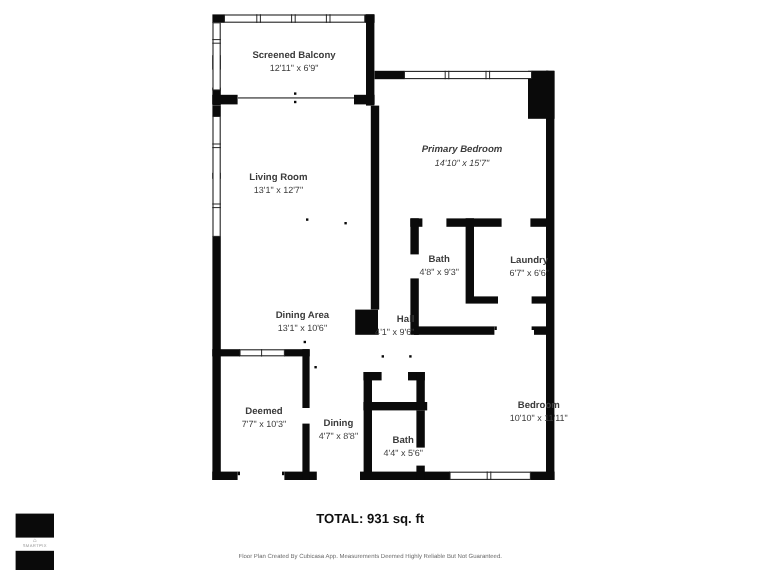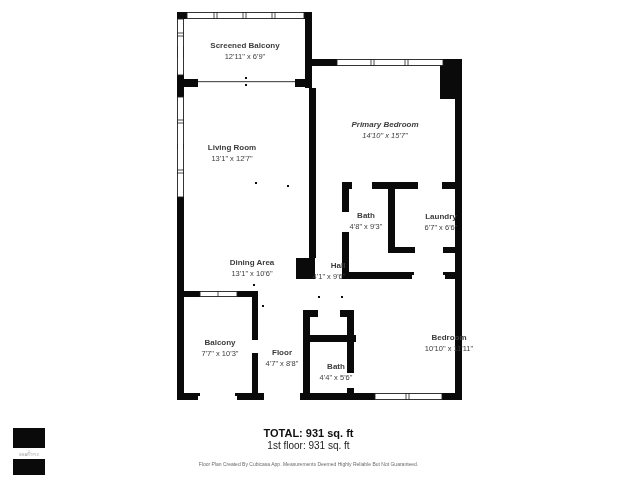--- a/index.html
+++ b/index.html
@@ -167,38 +167,37 @@
   </div>
   <div class="room-label lbl-dining">
     <span class="room-name">Dining Area</span>
     <span class="room-dims">13'1" x 10'6"</span>
   </div>
   <div class="room-label lbl-hall">
     <span class="room-name">Hall</span>
     <span class="room-dims">4'1" x 9'6"</span>
   </div>
   <div class="room-label lbl-kitchen">
-    <span class="room-name">Balcony</span>
+    <span class="room-name">Deemed</span>
     <span class="room-dims">7'7" x 10'3"</span>
   </div>
   <div class="room-label lbl-foyer">
-    <span class="room-name">Floor</span>
+    <span class="room-name">Dining</span>
     <span class="room-dims">4'7" x 8'8"</span>
   </div>
   <div class="room-label lbl-bath2">
     <span class="room-name">Bath</span>
     <span class="room-dims">4'4" x 5'6"</span>
   </div>
   <div class="room-label lbl-bedroom">
     <span class="room-name">Bedroom</span>
     <span class="room-dims">10'10" x 11'11"</span>
   </div>
 
   <div class="footer-line f-total">TOTAL: 931 sq. ft</div>
-  <div class="footer-line f-floor">1st floor: 931 sq. ft</div>
   <div class="footer-line f-disclaimer">Floor Plan Created By Cubicasa App. Measurements Deemed Highly Reliable But Not Guaranteed.</div>
 
   <div class="logo">
     <div class="logo-box logo-box1"></div>
     <div class="logo-mid">
       <span class="logo-house">⌂</span>
       <span class="logo-text">SMARTPIX</span>
     </div>
     <div class="logo-box logo-box2"></div>
   </div>

